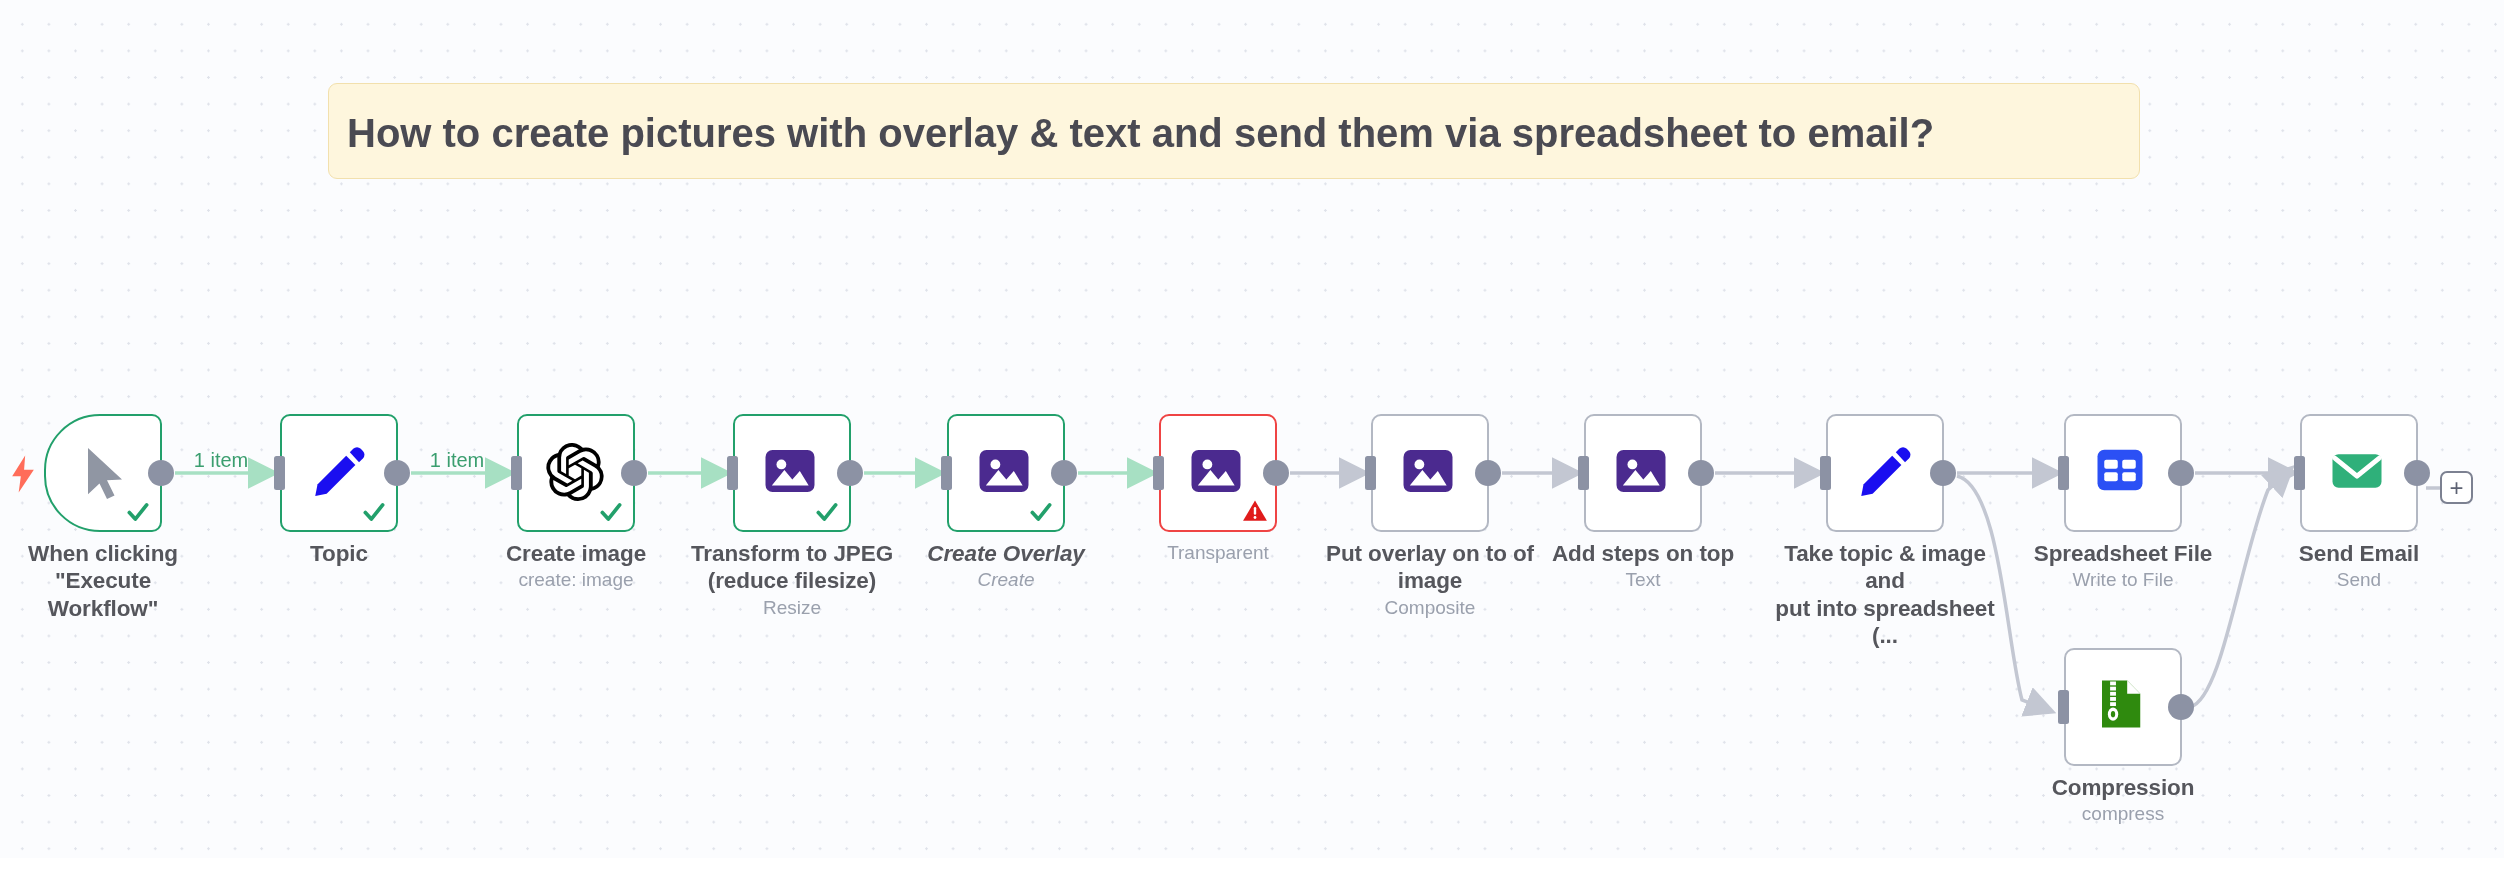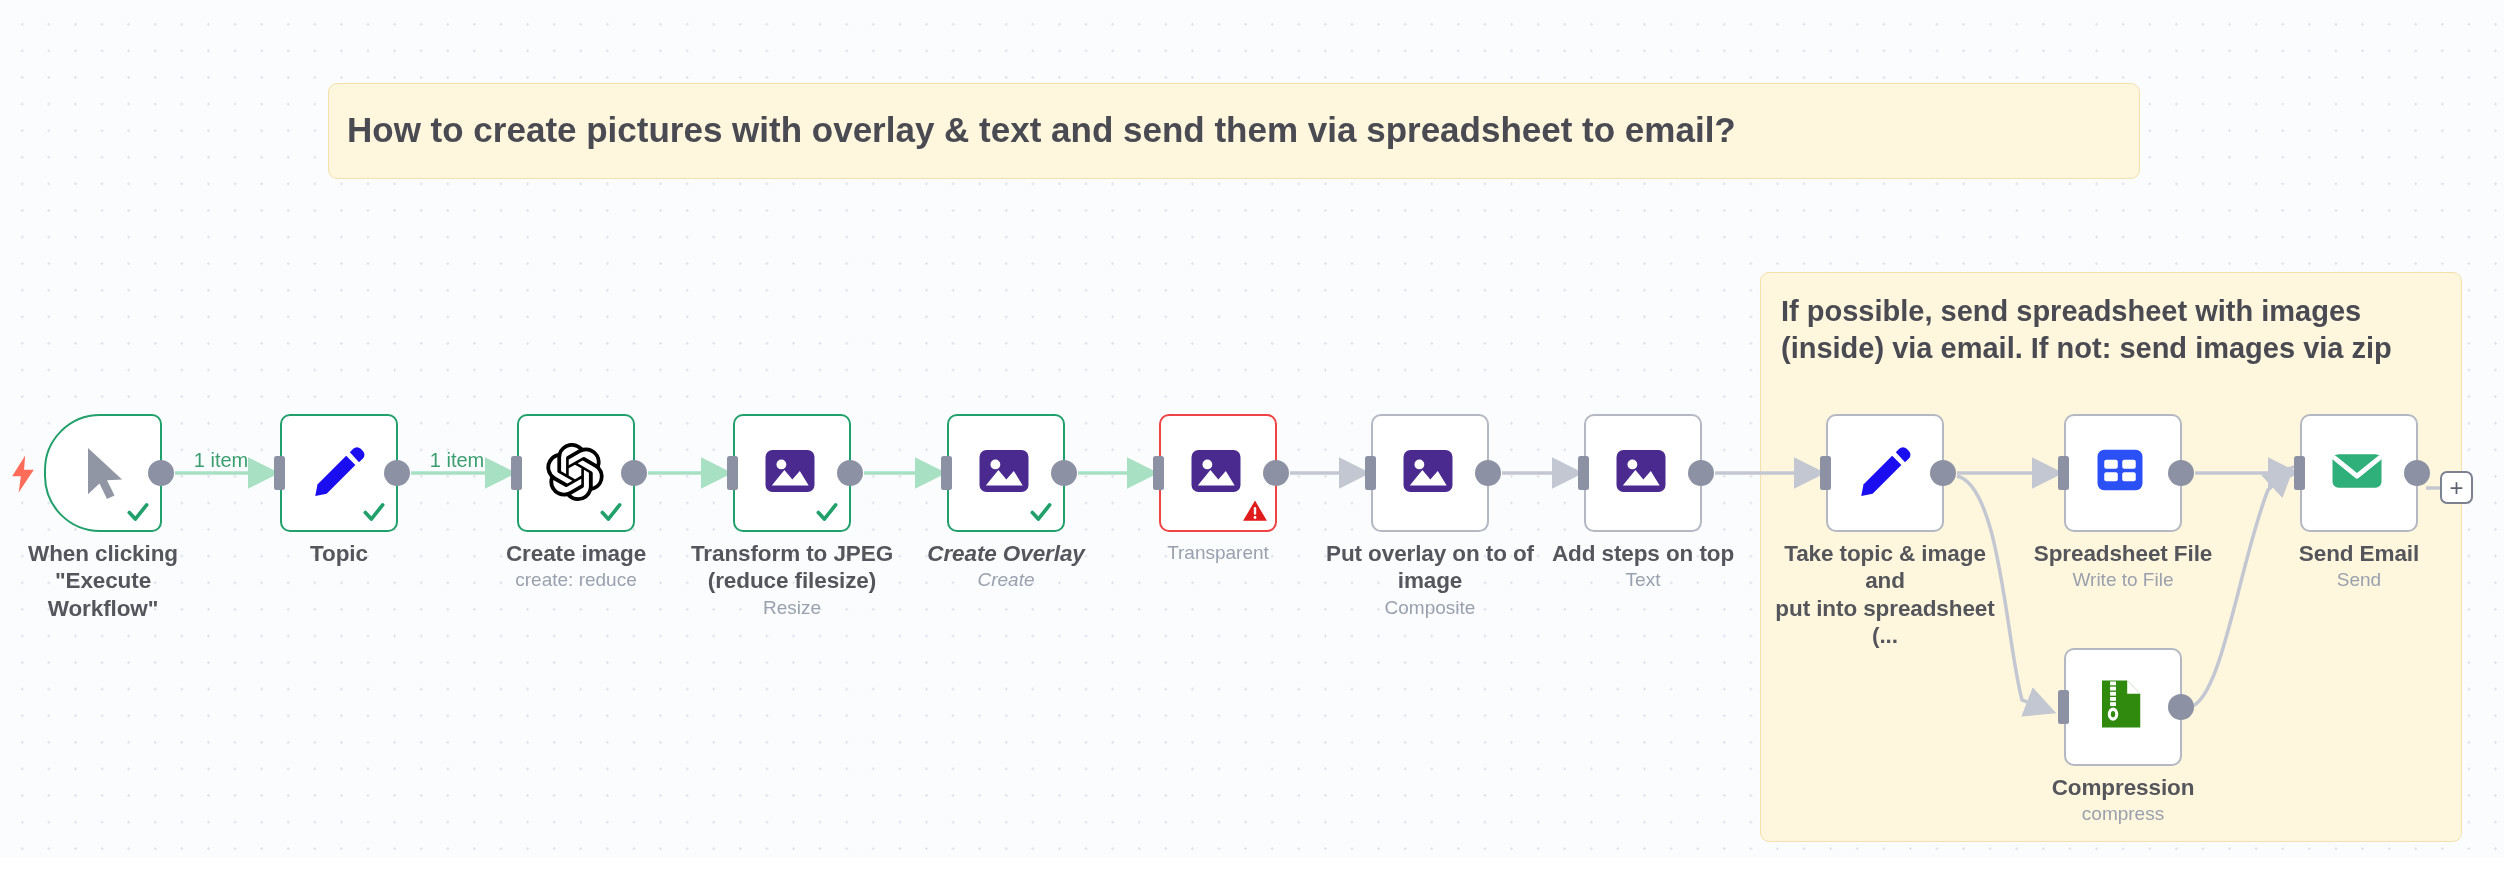--- a/index.html
+++ b/index.html
@@ -35,21 +35,21 @@
     z-index: 2;
   }
   .sticky-text {
     color: #4a4a52;
     font-weight: 700;
     line-height: 1.28;
     white-space: pre-line;
   }
   #sticky-title { left: 328px; top: 83px; width: 1812px; height: 96px; }
   #sticky-title .sticky-text {
-    font-size: 35px; padding: 24px 26px 0 18px;
+    font-size: 40px; padding: 24px 26px 0 18px;
   }
   #sticky-steps { left: 1117px; top: 292px; width: 420px; height: 356px; }
   #sticky-steps .sticky-text {
     font-size: 29px; padding: 22px 20px 0 20px;
   }
   #sticky-send { left: 1760px; top: 272px; width: 702px; height: 570px; }
   #sticky-send .sticky-text {
     font-size: 29px; padding: 20px 20px 0 20px;
   }
 
@@ -130,24 +130,20 @@
     color: #5d6273; font-size: 24px; line-height: 1;
   }
 </style>
 </head>
 <body>
 
 <div id="canvas">
 
   <div class="sticky" id="sticky-title">
     <div class="sticky-text">How to create pictures with overlay &amp; text and send them via spreadsheet to email?</div>
-  </div>
-  <div class="sticky" id="sticky-send">
-    <div class="sticky-text">If possible, send spreadsheet with images
-(inside) via email. If not: send images via zip</div>
   </div>
 
   <svg id="edges">
     <defs>
       <marker id="ag" markerWidth="9" markerHeight="9" refX="4" refY="4.5" orient="auto">
         <path d="M0,0 L9,4.5 L0,9 z" fill="#a7e0c3"></path>
       </marker>
       <marker id="ak" markerWidth="9" markerHeight="9" refX="4" refY="4.5" orient="auto">
         <path d="M0,0 L9,4.5 L0,9 z" fill="#c3c7d2"></path>
       </marker>
@@ -228,21 +224,21 @@
     </span>
     <span class="check">
       <svg viewBox="0 0 24 24" width="26" height="26">
           <path d="M4 12.5 L9.5 18.5 L20 5.5" stroke="#22a06b" stroke-width="3.4" fill="none" stroke-linecap="round" stroke-linejoin="round"></path>
         </svg>
     </span>
     <span class="out-dot"></span>
   </div>
   <div class="node-label" style="left:576px; top:540px;">
     <div class="nl-title" style="white-space:pre-line;text-align:center;">Create image</div>
-    <div class="nl-sub">create: reduce</div>
+    <div class="nl-sub">create: image</div>
   </div>
 
   <div class="node ok" style="left:733px; top:414px;">
     <span class="in-stub"></span>
     <span class="node-icon">
       <svg viewBox="0 0 24 24" width="56" height="56">
           <rect x="1.5" y="3" width="21" height="18" rx="3" fill="#4b2a8f"></rect>
           <circle cx="8.3" cy="9.2" r="2.1" fill="#fff"></circle>
           <path d="M4.2 18.2 L9.6 11.6 L13 15.6 L16.2 12 L20 18.2 Z" fill="#fff"></path>
         </svg>

